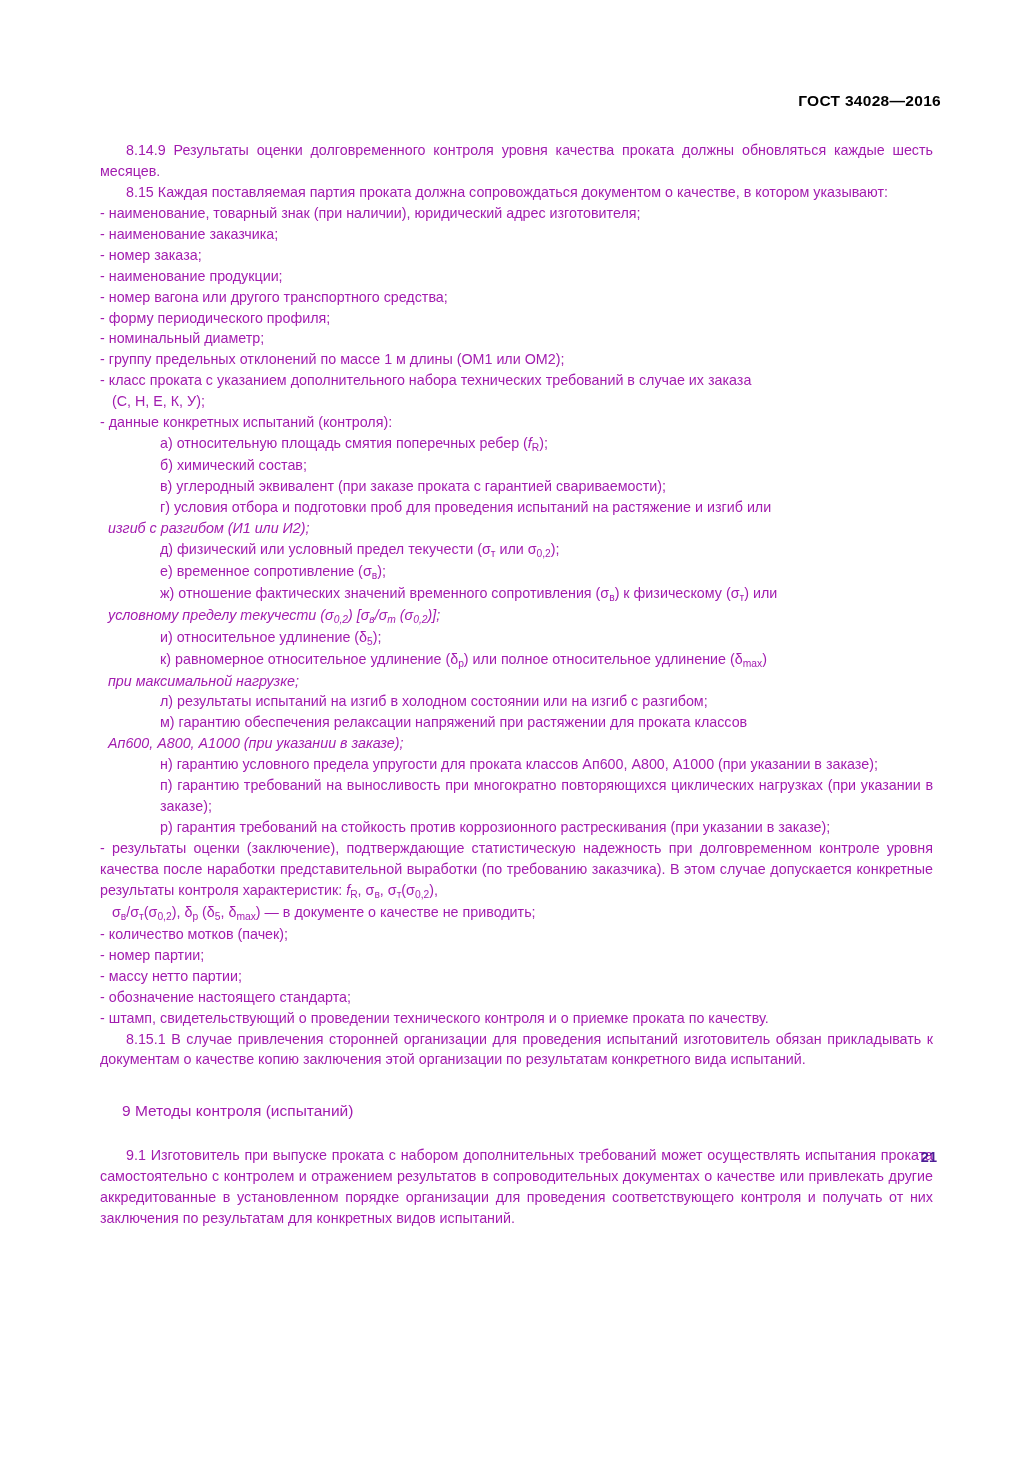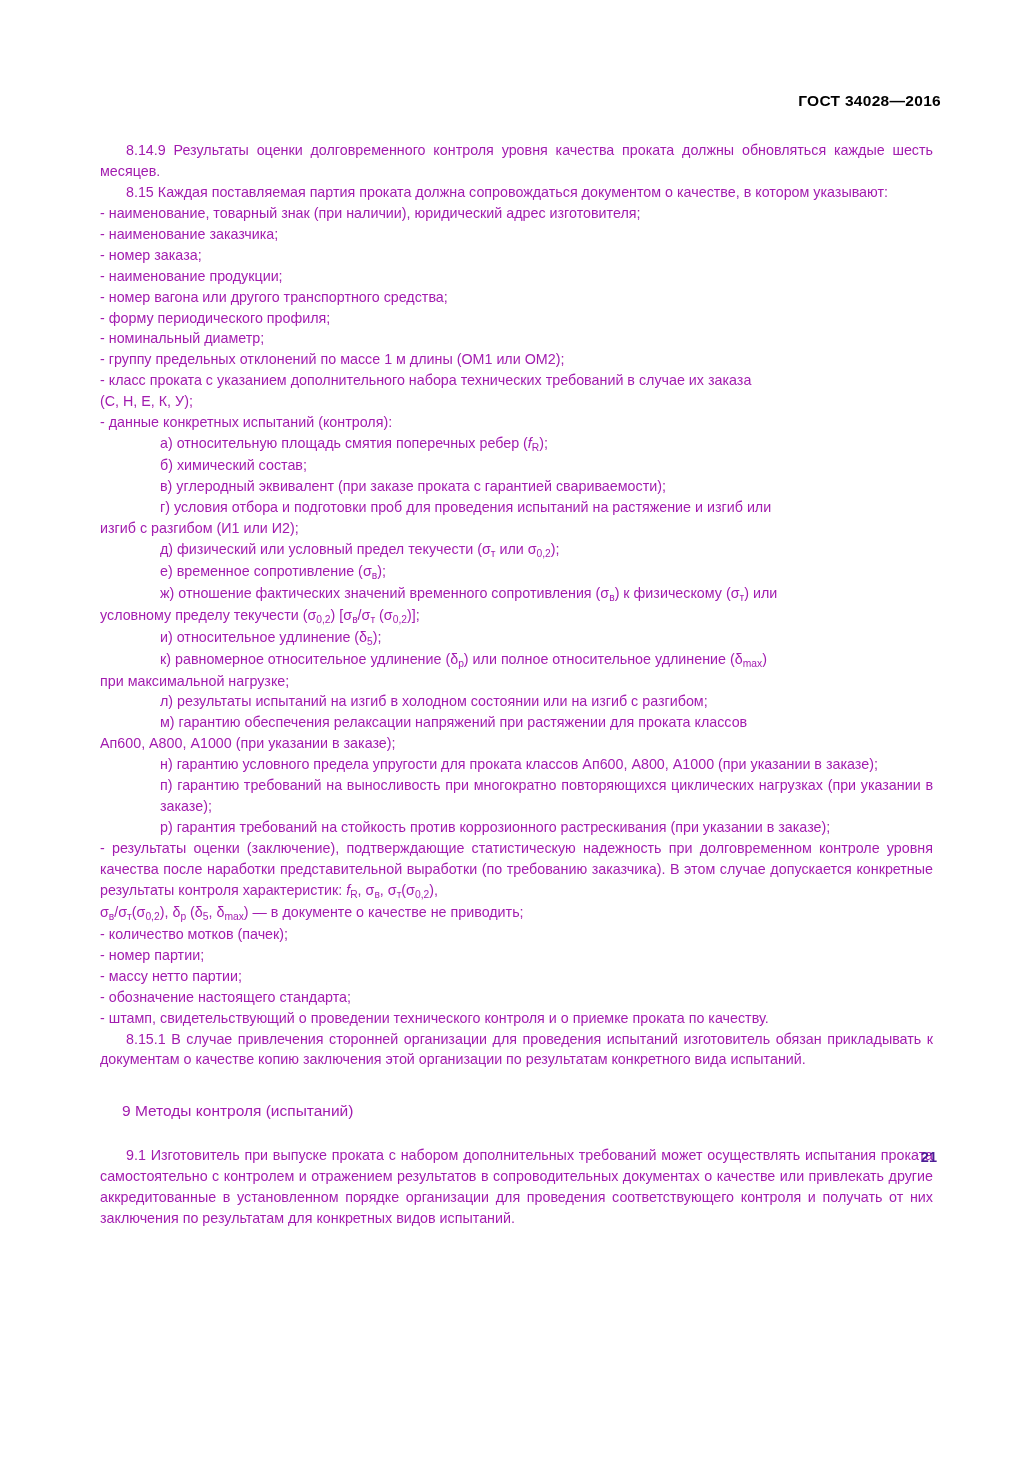--- a/index.html
+++ b/index.html
@@ -41,30 +41,31 @@
   p {
     margin: 0;
   }
   .ind-para {
     text-indent: 26px;
   }
   .dash {
     text-indent: 0;
   }
   .dash-cont {
-    margin-left: 0;
+    margin-left: 12px;
     text-indent: 0;
   }
   .letter {
     margin-left: 60px;
     text-indent: 0;
   }
   .letter-cont {
-    margin-left: 0;
+    margin-left: 8px;
     text-indent: 0;
+    font-style: italic;
   }
   .section-title {
     font-size: 15.5px;
     font-weight: normal;
     margin-top: 30px;
     margin-bottom: 22px;
     text-indent: 22px;
     text-align: left;
   }
   sub {

